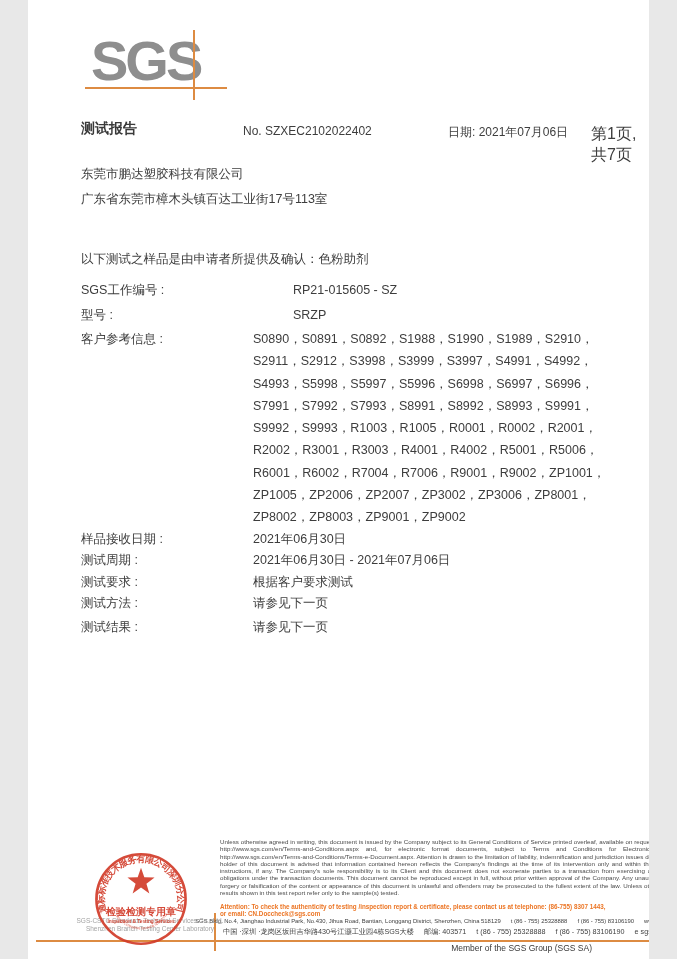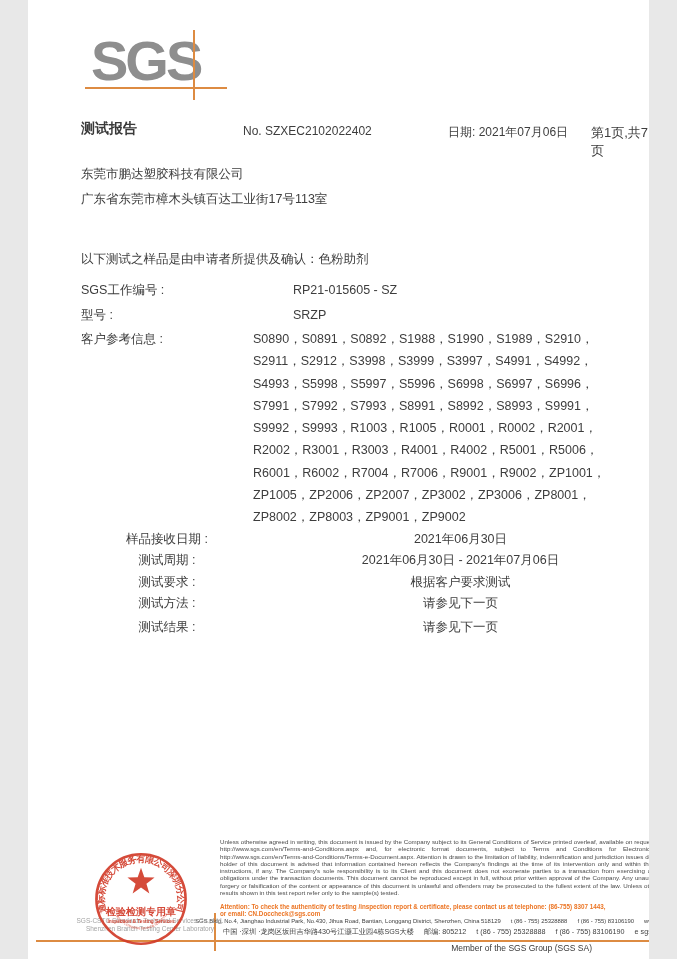--- a/index.html
+++ b/index.html
@@ -14,31 +14,31 @@
     position:absolute; left:63px; top:33px;
     font-weight:bold; font-size:56px; line-height:56px;
     letter-spacing:-3px; color:#8e8e8e;
   }
   .logo-hline { position:absolute; left:57px; top:87px; width:142px; height:2px; background:#dd8b42; }
   .logo-vline { position:absolute; left:165px; top:30px; width:2px; height:70px; background:#dd8b42; }
   
   .hdr-title { position:absolute; left:53px; top:120px; font-size:14px; font-weight:bold; color:#3a3a3a; }
   .hdr-no    { position:absolute; left:215px; top:124px; font-size:12px; }
   .hdr-date  { position:absolute; left:420px; top:124px; font-size:12px; }
-  .hdr-pages { position:absolute; left:563px; top:124px; font-size:13px; }
+  .hdr-pages { position:absolute; left:563px; top:124px; font-size:16px; }
   
   .applicant { position:absolute; left:53px; top:162px; font-size:12.5px; line-height:25px; }
   
   .intro { position:absolute; left:53px; top:251px; font-size:12.5px; }
   .fields { position:absolute; left:53px; top:278px; width:587px; font-size:12.5px; }
   .frow { display:flex; }
   .frow .lbl { width:172px; flex:none; }
   .frow .val { flex:1; }
   .h25 { line-height:25px;gap:40px; }
-  .h21 { line-height:21.5px;text-align:center; }
+  .h21 { line-height:21.5px; }
   .codes .val div { line-height:22.3px; }
   .mt2 { margin-top:2px; }
   .mt4 { margin-top:4px; }
   .conclusion .val { line-height:20.4px; text-align:left; }
   
   .legal {
     position:absolute; left:192px; top:838px; width:480px;
     font-size:6.2px; line-height:7.25px; text-align:justify; color:#4a4a4a;
   }
   .attention {
@@ -135,21 +135,21 @@
 
   <div class="addr">
     <div class="addr-row en">
       <span>SGS Bldg, No.4, Jianghao Industrial Park, No.430, Jihua Road, Bantian, Longgang District, Shenzhen, China  518129</span>
       <span>t (86 - 755) 25328888</span>
       <span>f (86 - 755) 83106190</span>
       <span>www.sgsgroup.com.cn</span>
     </div>
     <div class="addr-row cn">
       <span>中国 ·深圳 ·龙岗区坂田吉华路430号江灏工业园4栋SGS大楼</span>
-      <span>邮编: 805212</span>
+      <span>邮编: 403571</span>
       <span>t (86 - 755) 25328888</span>
       <span>f (86 - 755) 83106190</span>
       <span>e  sgs.aspx@sgs.com</span>
     </div>
   </div>
 
   <div class="foot-hline"></div>
   <div class="member">Member of the SGS Group (SGS SA)</div>
 
   <div class="stamp-sub">

